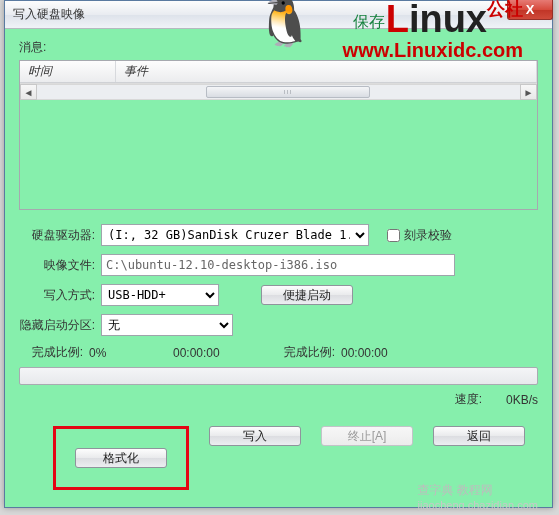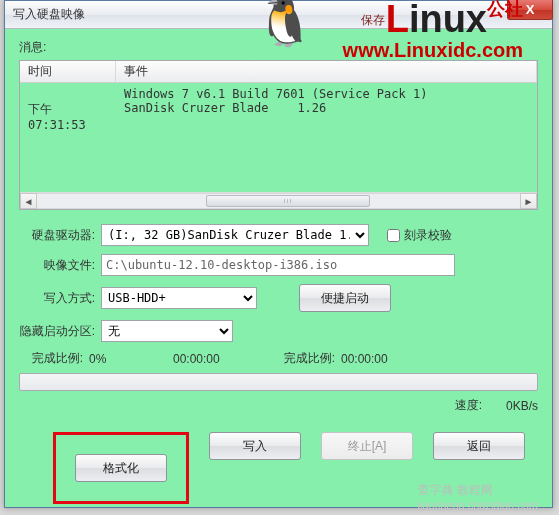--- a/index.html
+++ b/index.html
@@ -66,20 +66,21 @@
     height: 22px;
     align-items: center;
   }
   .loghead .col {
     padding: 0 8px;
     border-right: 1px solid #d7d9dd;
     height: 100%;
     display: flex;
     align-items: center;
     color: #333;
+    font-style: italic;
   }
   .col-time { width: 96px; }
   .col-event { flex: 1; }
   .logbody {
     flex: 1;
     padding: 4px 0;
     font-family: "Consolas","NSimSun","SimSun",monospace;
     font-size: 12px;
     color: #333;
     overflow: hidden;
@@ -138,32 +139,32 @@
     font-family: "Consolas","NSimSun","SimSun",monospace;
     font-size: 12px;
     height: 22px;
     border: 1px solid #9fa4ab;
     background: #fff;
     padding: 0 4px;
   }
   select { padding: 0 2px; }
   .sel-drive { width: 268px; }
   .txt-image { width: 354px; background:#f4f4f4; color:#666; }
-  .sel-method { width: 156px; }
+  .sel-method { width: 118px; }
   .sel-hide { width: 132px; }
   .chk {
     display: inline-flex;
     align-items: center;
     margin-left: 14px;
     color:#333;
   }
   .chk input { margin-right: 4px; }
 
   .btn {
-    height: 28px;
+    height: 20px;
     padding: 0 14px;
     background: linear-gradient(#fdfdfd,#e9eaec 50%,#dcdde1 51%,#eceef1);
     border: 1px solid #8f949c;
     border-radius: 3px;
     color:#222;
     font-size:12px;
     cursor: pointer;
     display:inline-flex; align-items:center; justify-content:center;
   }
   .btn.disabled {
@@ -255,30 +256,20 @@
     </div>
   </div>
 
   <div class="client">
     <div class="msglabel">消息:</div>
 
     <div class="logbox">
       <div class="loghead">
         <div class="col col-time">时间</div>
         <div class="col col-event">事件</div>
-      </div>
-      <div class="logbody">
-        <div class="logrow">
-          <div class="t"></div>
-          <div class="e">Windows 7 v6.1 Build 7601 (Service Pack 1)</div>
-        </div>
-        <div class="logrow">
-          <div class="t">下午 07:31:53</div>
-          <div class="e">SanDisk Cruzer Blade    1.26</div>
-        </div>
       </div>
       <div class="hscroll">
         <div class="arrow">◄</div>
         <div class="track">
           <div class="thumb"></div>
         </div>
         <div class="arrow">►</div>
       </div>
     </div>
 
@@ -336,20 +327,20 @@
       </div>
     </div>
   </div>
 </div>
 
 <div class="tux">🐧</div>
 <div class="logo">
   <div class="big">
     <span>L</span><span class="inux">inux</span><span class="cn">公社</span>
   </div>
-  <div style="position:absolute; right:138px; top:14px; font-size:12px; color:#7f1d1d">保存</div>
+  <div style="position:absolute; right:138px; top:14px; font-size:16px; color:#15803d">保存</div>
   <div class="url">www.Linuxidc.com</div>
 </div>
 
 <div class="bottom-wm">
   <div>查字典 教程网</div>
   <div class="line2">jiaocheng.chazidian.com</div>
 </div>
 
 </body></html>

